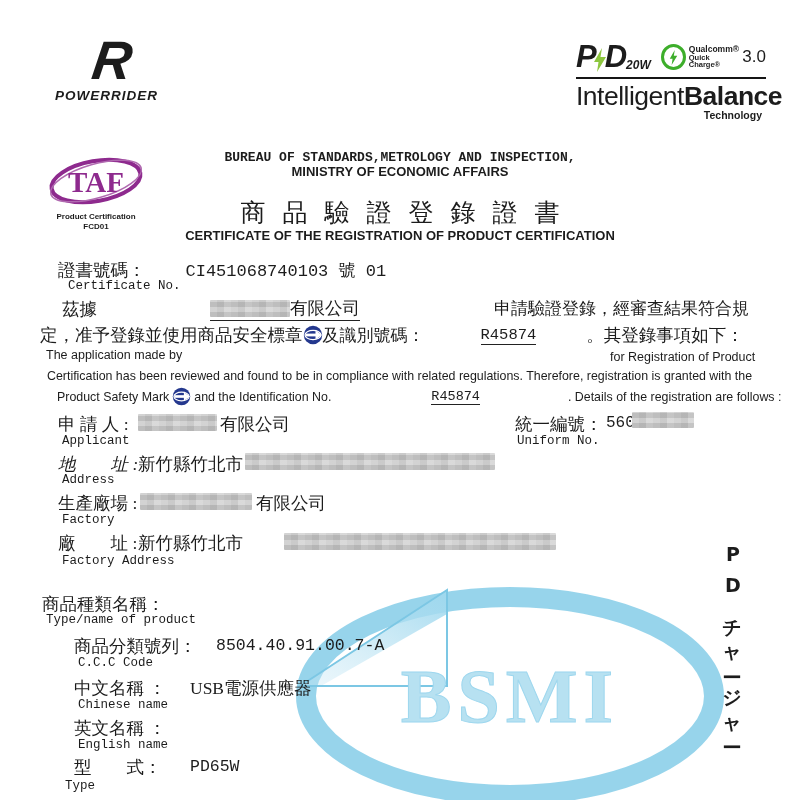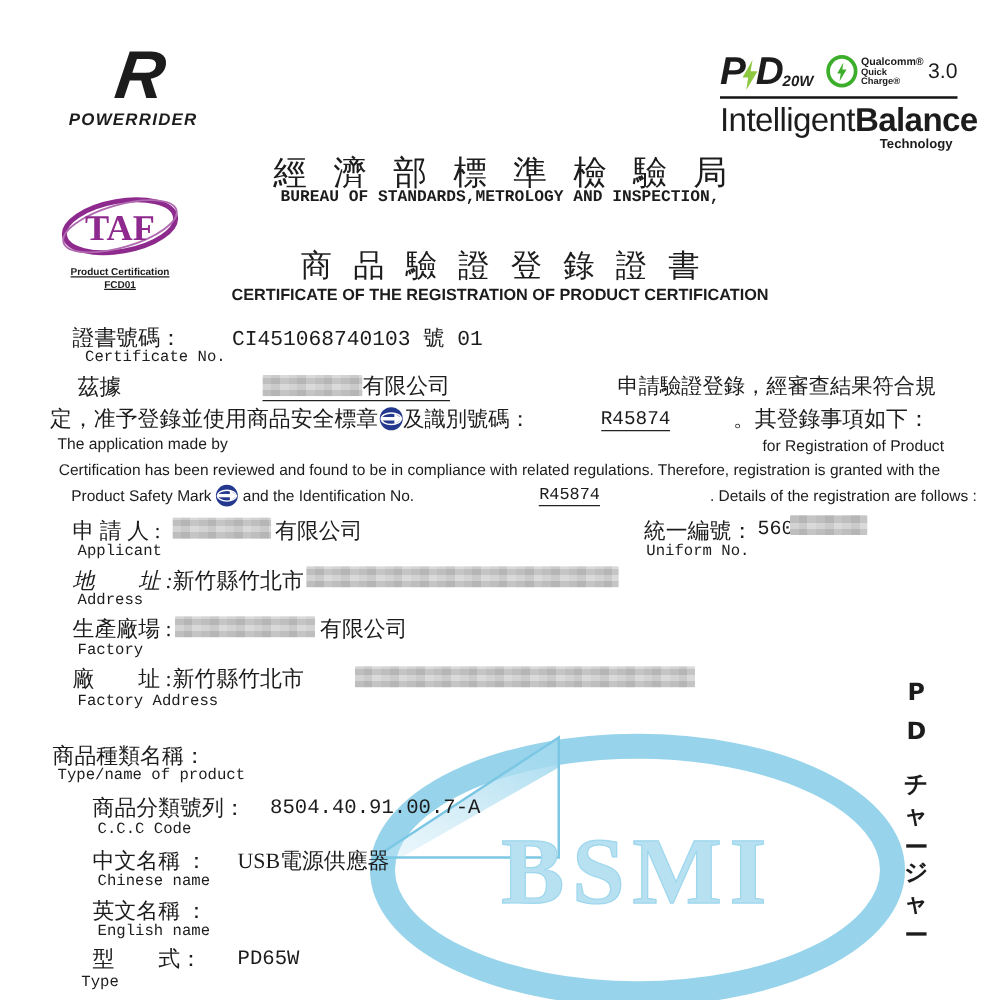--- a/index.html
+++ b/index.html
@@ -86,24 +86,24 @@
         </div>
         <div class="qc-version">3.0</div>
       </div>
     </div>
     <div class="ib-line">
       <span class="ib-light">Intelligent</span><span class="ib-bold">Balance</span>
     </div>
     <div class="ib-tech">Technology</div>
   </div>
 
-  <div class="abs fg zh center" style="top:120px;font-size:27px;letter-spacing:21px;text-indent:21px;">經濟部標準檢驗局</div>
   <div class="abs fg sans center" style="top:150px;font-size:13px;font-weight:700;font-family:Liberation Mono, monospace;">BUREAU OF STANDARDS,METROLOGY AND INSPECTION,</div>
-
-  <div class="abs fg" style="left:46px;top:156px;width:100px;text-decoration:underline;">
+  <div class="abs fg sans center" style="top:164px;font-size:13px;font-weight:700;">MINISTRY OF ECONOMIC AFFAIRS</div>
+
+  <div class="abs fg" style="left:46px;top:156px;width:100px;">
     <svg width="100" height="52" viewBox="0 0 100 52">
       <ellipse cx="50" cy="25" rx="45" ry="20" fill="none" stroke="#8e2a8e" stroke-width="4" transform="rotate(-10 50 25)"></ellipse>
       <ellipse cx="50" cy="25" rx="47" ry="17" fill="none" stroke="#b06ab0" stroke-width="1.5" transform="rotate(-16 50 25)"></ellipse>
       <text x="50" y="36" text-anchor="middle" font-family="Liberation Serif, serif" font-size="29" font-weight="700" fill="#8e2a8e">TAF</text>
     </svg>
     <div class="taf-sub" style="font-size:8px;">Product Certification</div>
     <div class="taf-sub" style="font-size:8px;">FCD01</div>
   </div>
 
   <div class="abs fg zh center" style="top:196px;font-size:25px;letter-spacing:17px;text-indent:17px;">商品驗證登錄證書</div>

